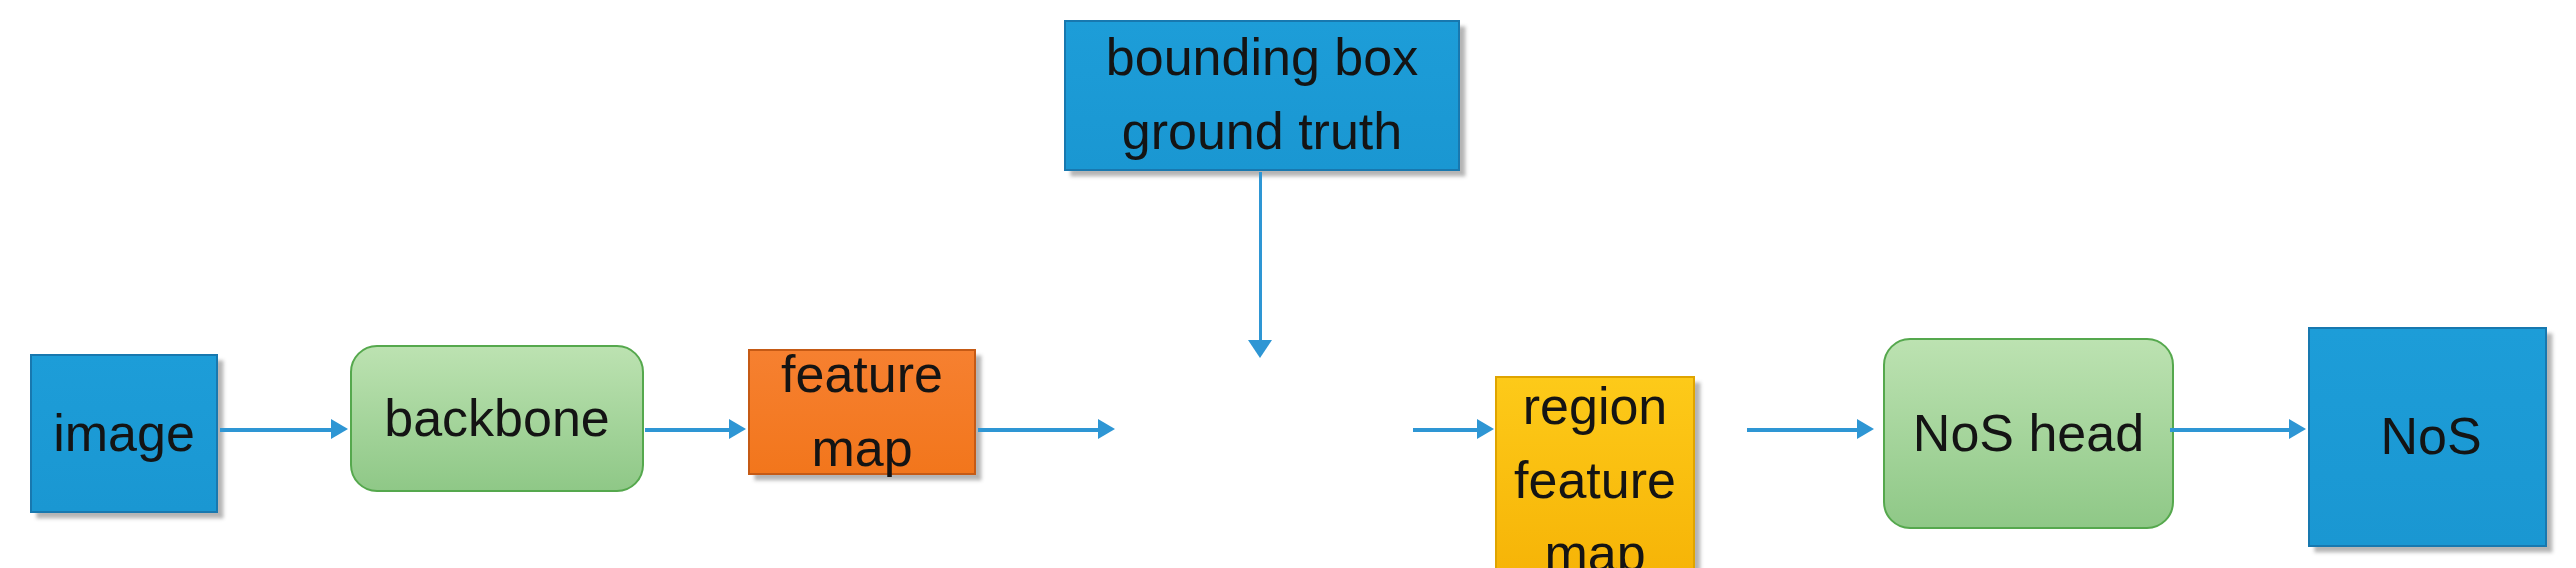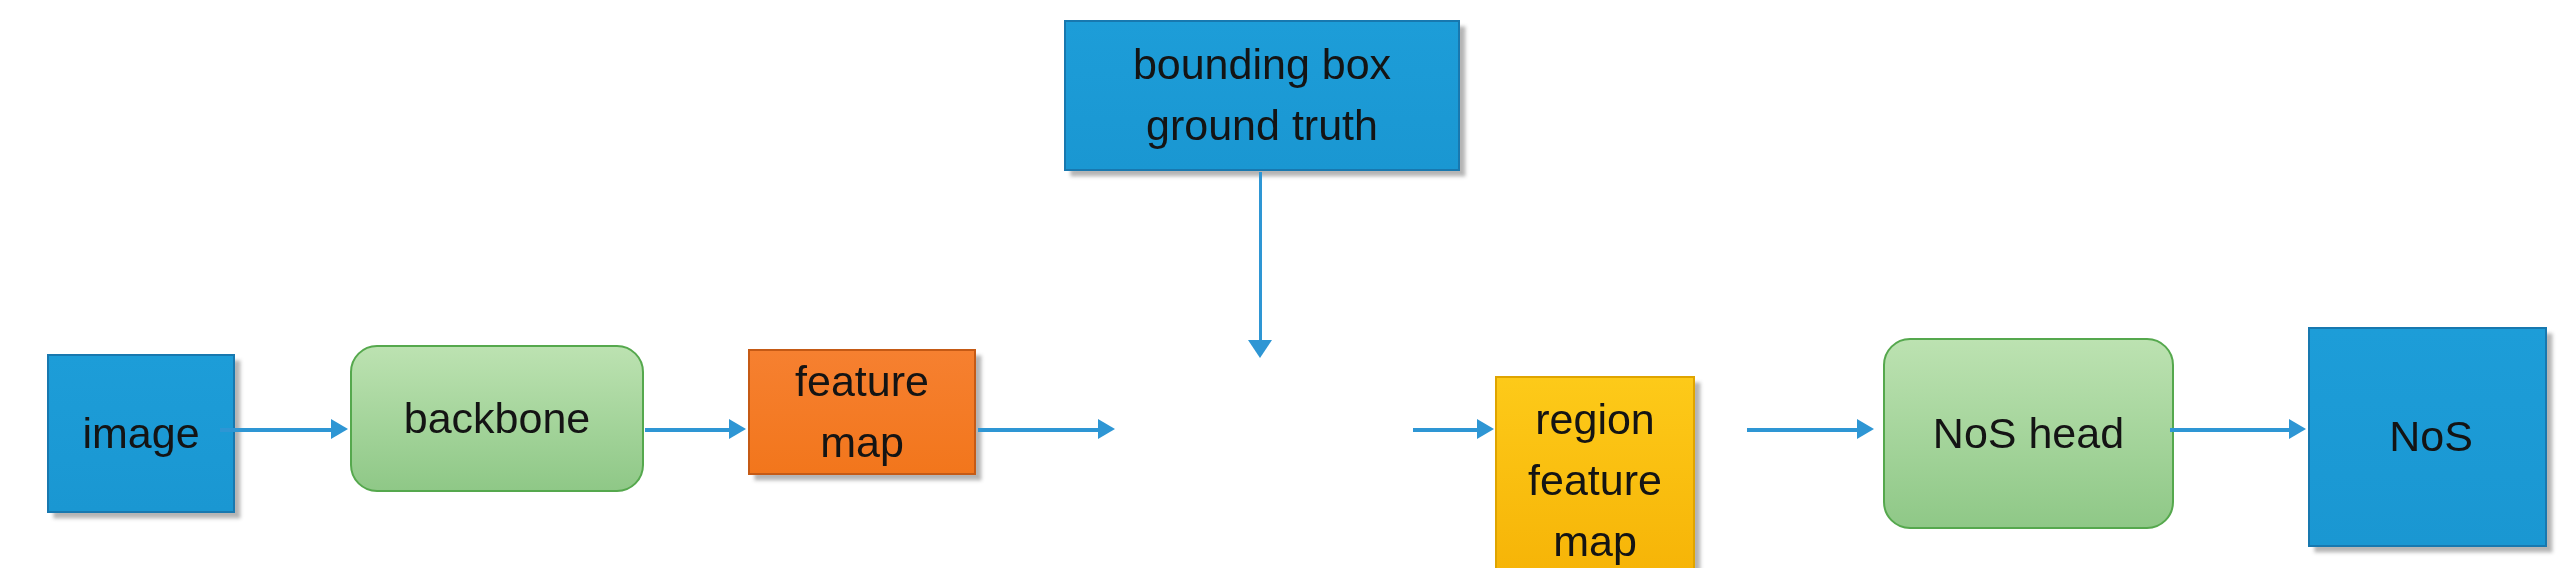--- a/index.html
+++ b/index.html
@@ -11,21 +11,21 @@
     overflow: hidden;
     font-family: "Liberation Sans", "DejaVu Sans", sans-serif;
   }
   .node {
     position: absolute;
     box-sizing: border-box;
     display: flex;
     align-items: center;
     justify-content: center;
     text-align: center;
-    font-size: 43px;
+    font-size: 52px;
     line-height: 1.42;
     color: #141414;
     padding: 5.3px 9px;
   }
   .node-blue {
     background: linear-gradient(180deg, #1d9dd8 0%, #1a97d2 100%);
     border: 2.7px solid #1878af;
     box-shadow: 6.2px 6.2px 3.6px rgba(90,90,90,0.45);
   }
   .node-green {
@@ -38,21 +38,21 @@
     border: 2.7px solid #c55a15;
     box-shadow: 6.2px 6.2px 3.6px rgba(90,90,90,0.45);
   }
   .node-yellow {
     background: linear-gradient(180deg, #fdca19 0%, #f6b306 100%);
     border: 2.7px solid #dfa400;
     box-shadow: 6.2px 6.2px 3.6px rgba(90,90,90,0.45);
   }
 
   
-  #n-image   { left: 30px;   top: 354px; width: 188px; height: 159px; margin-left: 17px; }
+  #n-image   { left: 30px;   top: 354px; width: 188px; height: 159px; }
   #n-bbox-gt { left: 1064px; top: 19.6px;  width: 396px; height: 151px; }
   #n-backbone{ left: 350px;  top: 345px; width: 294px; height: 147px; }
   #n-featmap { left: 748px;  top: 349px; width: 228px; height: 126px; }
   #n-roi     { left: 1117px; top: 360px; width: 293px; height: 145px; }
   #n-regfm   { left: 1495px; top: 329px; width: 200px; height: 209px; margin-top: 47px; }
   #n-noshead { left: 1876px; top: 338px; width: 291px; height: 191px; margin-left: 7px; }
   #n-nos     { left: 2308px; top: 327px; width: 239px; height: 220px; padding-left: 16px; }
 
   
   .edge { position: absolute; }

